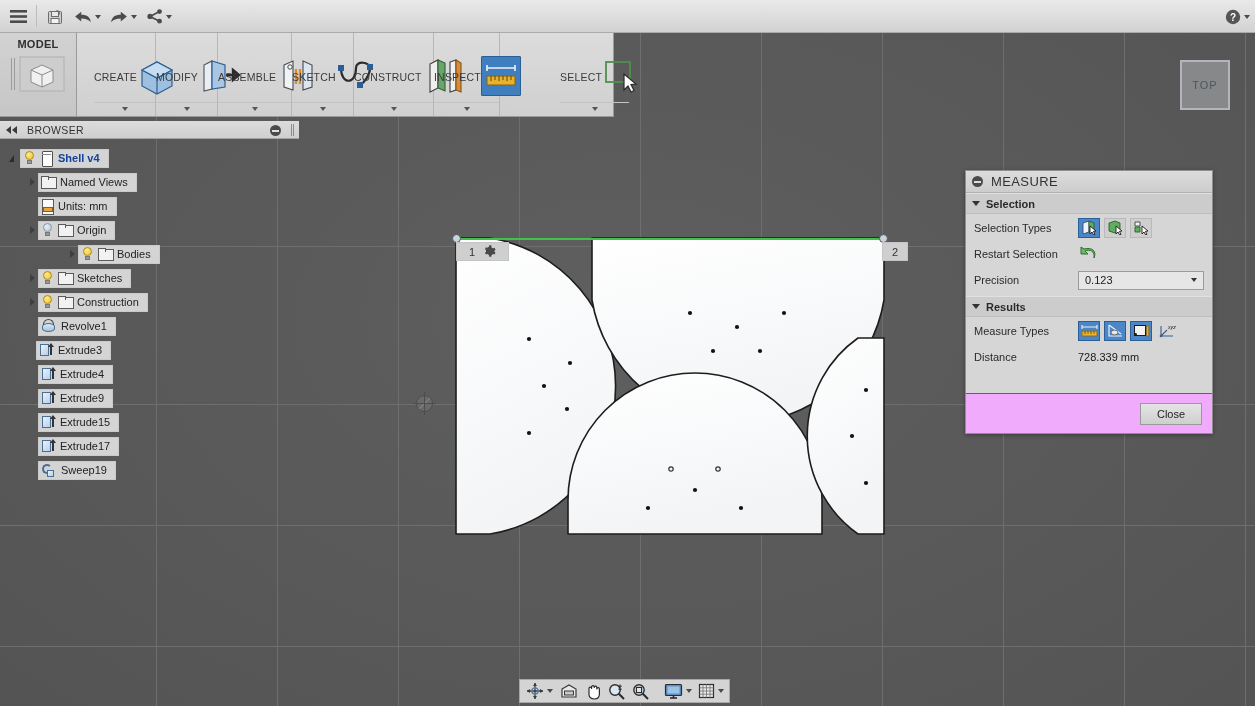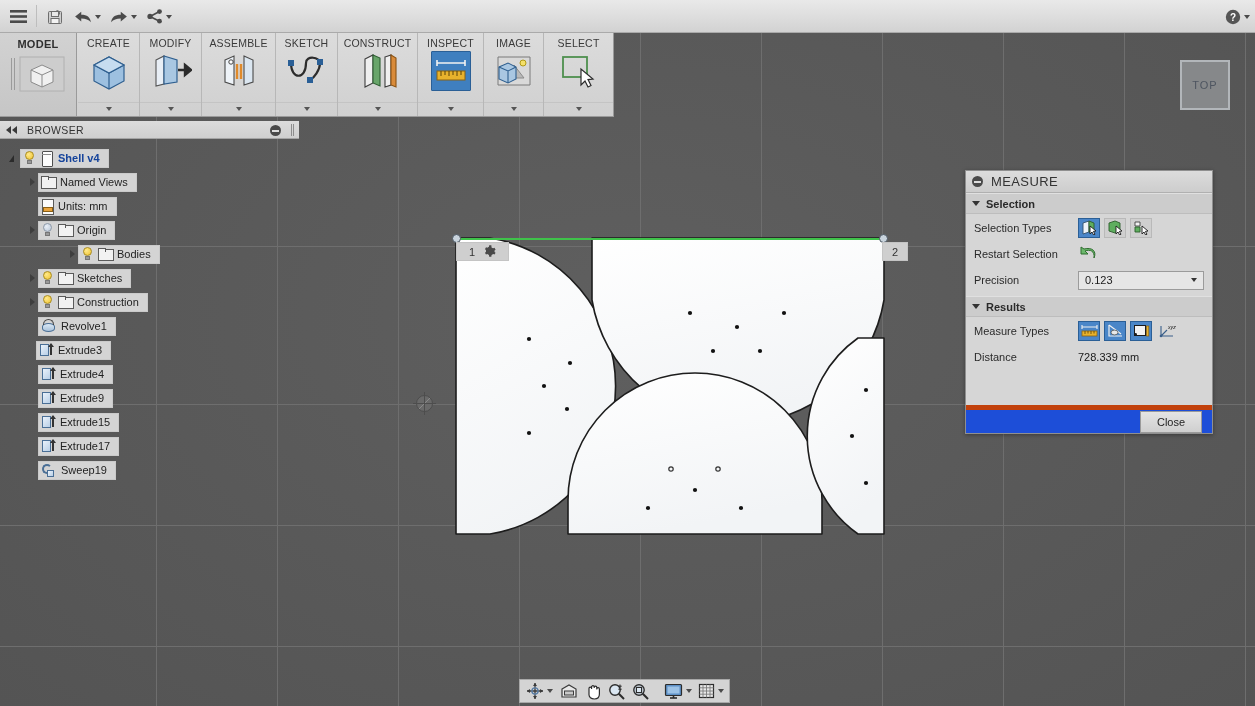--- a/index.html
+++ b/index.html
@@ -55,21 +55,21 @@
   #model-tab{
     position:absolute; left:0; top:0; width:77px; height:83px;
     background:linear-gradient(to bottom,#d2d2d2,#c6c6c6);
     border-right:1px solid #9a9a9a;
     display:flex; flex-direction:column; align-items:center;
   }
   #model-tab .lbl{ margin-top:5px; font-size:11px; color:#2f2f2f; font-weight:bold; letter-spacing:.3px;}
   .rib-group{
     position:absolute; top:0; height:83px;
     border-right:1px solid #b7b7b7;
-    display:flex; flex-direction:column; align-items:center;
+    display:flex; flex-direction:row; align-items:center;margin-left:16px;
   }
   .rib-group .gl{ margin-top:4px; font-size:10.5px; color:#3a3a3a; letter-spacing:.2px;}
   .rib-group .gicon{ margin-top:2px; height:40px; display:flex; align-items:center; justify-content:center;}
   .rib-group .gdrop{ position:absolute; bottom:2px; left:0; width:100%;
                      display:flex; align-items:center; justify-content:center; height:12px;
                      border-top:1px solid #c4c4c4; }
   .rib-group .gdrop .caret{ border-top-color:#555; margin:0; }
   .icon-sel{ background:#3f7fbf; border:1px solid #2a5f96; border-radius:1px;}
 
   
@@ -177,23 +177,23 @@
   .mbtn.on{ background:#4a86c8; border-color:#2b5f96; }
   .mbtn.flat{ border-color:transparent; background:transparent; }
   .precision-sel{
     flex:1; height:19px; background:#e6e6e6; border:1px solid #9b9b9b;
     display:flex; align-items:center; padding:0 4px 0 6px; font-size:11px; color:#1a1a1a;
     position:relative;
   }
   .precision-sel .caret{ position:absolute; right:6px; border-top-color:#333; }
   .mresult{ font-size:11px; color:#1a1a1a; }
   #measure .mfoot{
-    margin-top:auto; height:28px; border-top:5px solid #c2410c;
+    margin-top:auto; height:40px; border-top:1px solid #c2410c;
     display:flex; align-items:center; justify-content:flex-end; padding-right:10px;
-    background:#1d4ed8;
+    background:#f0abfc;
   }
   .close-btn{
     min-width:62px; height:22px; background:linear-gradient(to bottom,#e4e4e4,#cfcfcf);
     border:1px solid #9a9a9a; font-size:11px; color:#1e1e1e;
     display:flex;align-items:center;justify-content:center; cursor:default;
   }
 
   
   #viewcube{
     position:absolute; left:1180px; top:60px; width:50px; height:50px;
@@ -452,35 +452,20 @@
             <rect x="3" y="15" width="28" height="9" fill="#e8b22c" stroke="#8a6313"></rect>
             <path d="M7 15 L7 20 M11 15 L11 19 M15 15 L15 20 M19 15 L19 19 M23 15 L23 20 M27 15 L27 19" stroke="#5a4208" stroke-width="1"></path>
           </svg>
         </div>
       </div>
       <div class="gdrop">
           <span class="caret"></span>
         </div>
     </div>
 
-    <div class="rib-group" style="left:484px; width:60px;">
-      <span class="gl">IMAGE</span>
-      <div class="gicon">
-        <svg width="40" height="36" viewBox="0 0 40 36">
-          <path d="M4 4 L36 4 L36 32 L4 32 Z" fill="#d9d9d9" stroke="#7b7b7b"></path>
-          <path d="M10 25 L20 12 L30 25 Z" fill="#b9b9b9" stroke="#8b8b8b"></path>
-          <circle cx="29" cy="10" r="3" fill="#f4e06a" stroke="#b19a18"></circle>
-          <path d="M5 14 L14 10 L22 14 L22 26 L14 30 L5 26 Z" fill="#a9c7e2" stroke="#2f5f8f" stroke-width="1.1"></path>
-          <path d="M5 14 L14 18 L22 14 M14 18 L14 30" fill="none" stroke="#2f5f8f" stroke-width="1.1"></path>
-        </svg>
-      </div>
-      <div class="gdrop">
-          <span class="caret"></span>
-        </div>
-    </div>
 
     <div class="rib-group" style="left:544px; width:69px; border-right:none;">
       <span class="gl">SELECT</span>
       <div class="gicon">
         <svg width="40" height="34" viewBox="0 0 40 34">
           <rect x="4" y="3" width="24" height="20" fill="none" stroke="#4e8f4e" stroke-width="1.8"></rect>
           <path d="M22 15 L22 31 L26 27 L29 33 L32 31.5 L29 25.6 L34 25 Z" fill="#fff" stroke="#2b2b2b" stroke-width="1.2"></path>
         </svg>
       </div>
       <div class="gdrop">

